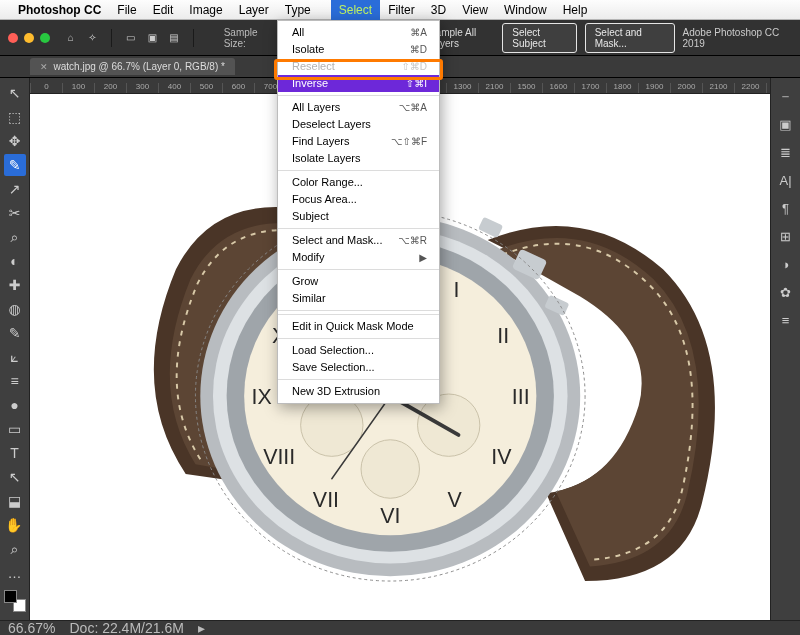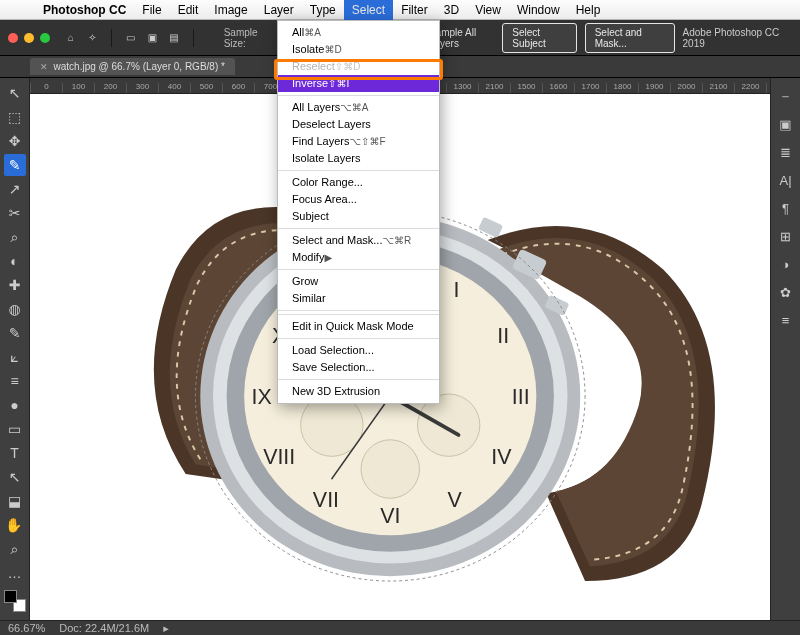--- a/index.html
+++ b/index.html
@@ -1,22 +1,22 @@
 <!DOCTYPE html>
 <html><head>
 <meta charset="utf-8">
 <style>
 * { margin:0; padding:0; box-sizing:border-box; font-family:-apple-system,"Helvetica Neue",Arial,sans-serif; }
 body { width:800px; height:635px; background:#535353; overflow:hidden; position:relative; color:#ccc; font-size:11px; }
 
-.mac-menubar { height:20px; background:linear-gradient(#fdfdfd,#ececec); display:flex; align-items:center; padding:0 25px; gap:0; color:#000; font-size:12px; border-bottom:1px solid #b5b5b5; }
+.mac-menubar { height:20px; background:linear-gradient(#fdfdfd,#ececec); display:flex; align-items:center; padding:0 0; gap:0; color:#000; font-size:12px; border-bottom:1px solid #b5b5b5; }
 .mac-menubar .apple { margin-right:10px; font-size:14px; }
 .mac-menubar .mitem { padding:0 8px; line-height:20px; cursor:default; }
 .mac-menubar .mitem.app { font-weight:600; }
-.mac-menubar .mitem.open { background:#2a6dd9; color:#e5e5e5; }
+.mac-menubar .mitem.open { background:#2a6dd9; color:#bef264;margin-left:12px; }
 
 .app-header { height:36px; background:#323232; display:flex; align-items:center; padding:0 8px; gap:8px; border-bottom:1px solid #000; font-size:10px; }
 .win-dots { display:flex; gap:6px; margin-right:6px; }
 .win-dots span { width:10px; height:10px; border-radius:50%; }
 .dot-r{background:#ff5f57}.dot-y{background:#febc2e}.dot-g{background:#28c840}
 .hdr-ico { width:16px; height:16px; display:inline-flex; align-items:center; justify-content:center; }
 .hdr-sep { width:1px; height:18px; background:#1a1a1a; margin:0 4px; }
 .hdr-label{color:#bbb;margin-left:18px}
 .hdr-val{background:#262626;border:1px solid #1a1a1a;padding:2px 6px;border-radius:2px;color:#ddd}
 .hdr-chk{display:flex;align-items:center;gap:4px;color:#ddd}
@@ -37,24 +37,24 @@
 .fgbg .bg,.fgbg .fg{position:absolute;width:13px;height:13px;border:1px solid #888}
 .fgbg .bg{right:0;bottom:0;background:#fff}
 .fgbg .fg{left:0;top:0;background:#000}
 
 .panel-right{position:absolute;right:0;top:78px;width:30px;bottom:15px;background:#3f3f3f;display:flex;flex-direction:column;align-items:center;padding-top:8px;gap:8px;border-left:1px solid #222}
 .panel-right .pi{width:20px;height:20px;display:flex;align-items:center;justify-content:center;color:#ccc;font-size:13px}
 
 .canvas{position:absolute;left:30px;right:30px;top:94px;bottom:15px;background:#fff;overflow:hidden}
 .watch{position:absolute;inset:0;display:flex;align-items:center;justify-content:center}
 
-.statusbar{position:absolute;left:0;right:0;bottom:0;height:15px;background:#3a3a3a;display:flex;align-items:center;padding:0 8px;gap:14px;font-size:11px;color:#bbb;border-top:1px solid #222}
+.statusbar{position:absolute;left:0;right:0;bottom:0;height:15px;background:#3a3a3a;display:flex;align-items:center;padding:0 8px;gap:14px;font-size:14px;color:#bbb;border-top:1px solid #222}
 
 .dropdown{position:absolute;left:277px;top:20px;width:163px;background:#fff;border:1px solid #bcbcbc;box-shadow:2px 4px 14px rgba(0,0,0,.35);font-size:11px;color:#000;padding:3px 0}
-.dropdown .row{display:flex;align-items:center;padding:1px 12px 1px 14px;line-height:15px;white-space:nowrap}
+.dropdown .row{display:flex;justify-content:space-between;align-items:center;padding:1px 12px 1px 14px;line-height:15px;white-space:nowrap}
 .dropdown .row.disabled{color:#b3b3b3}
 .dropdown .row.hl{background:#6d28d9;color:#fff}
 .dropdown .sep{height:1px;background:#dcdcdc;margin:3px 0}
 .dropdown .sc{font-size:10px;color:#555}
 .dropdown .row.disabled .sc{color:#c6c6c6}
 .dropdown .row.hl .sc{color:#fff}
 .highlight-box{position:absolute;left:274px;top:59px;width:169px;height:21px;border:3px solid #ff7a00;border-radius:3px;pointer-events:none}
 </style>
 </head>
 <body>

